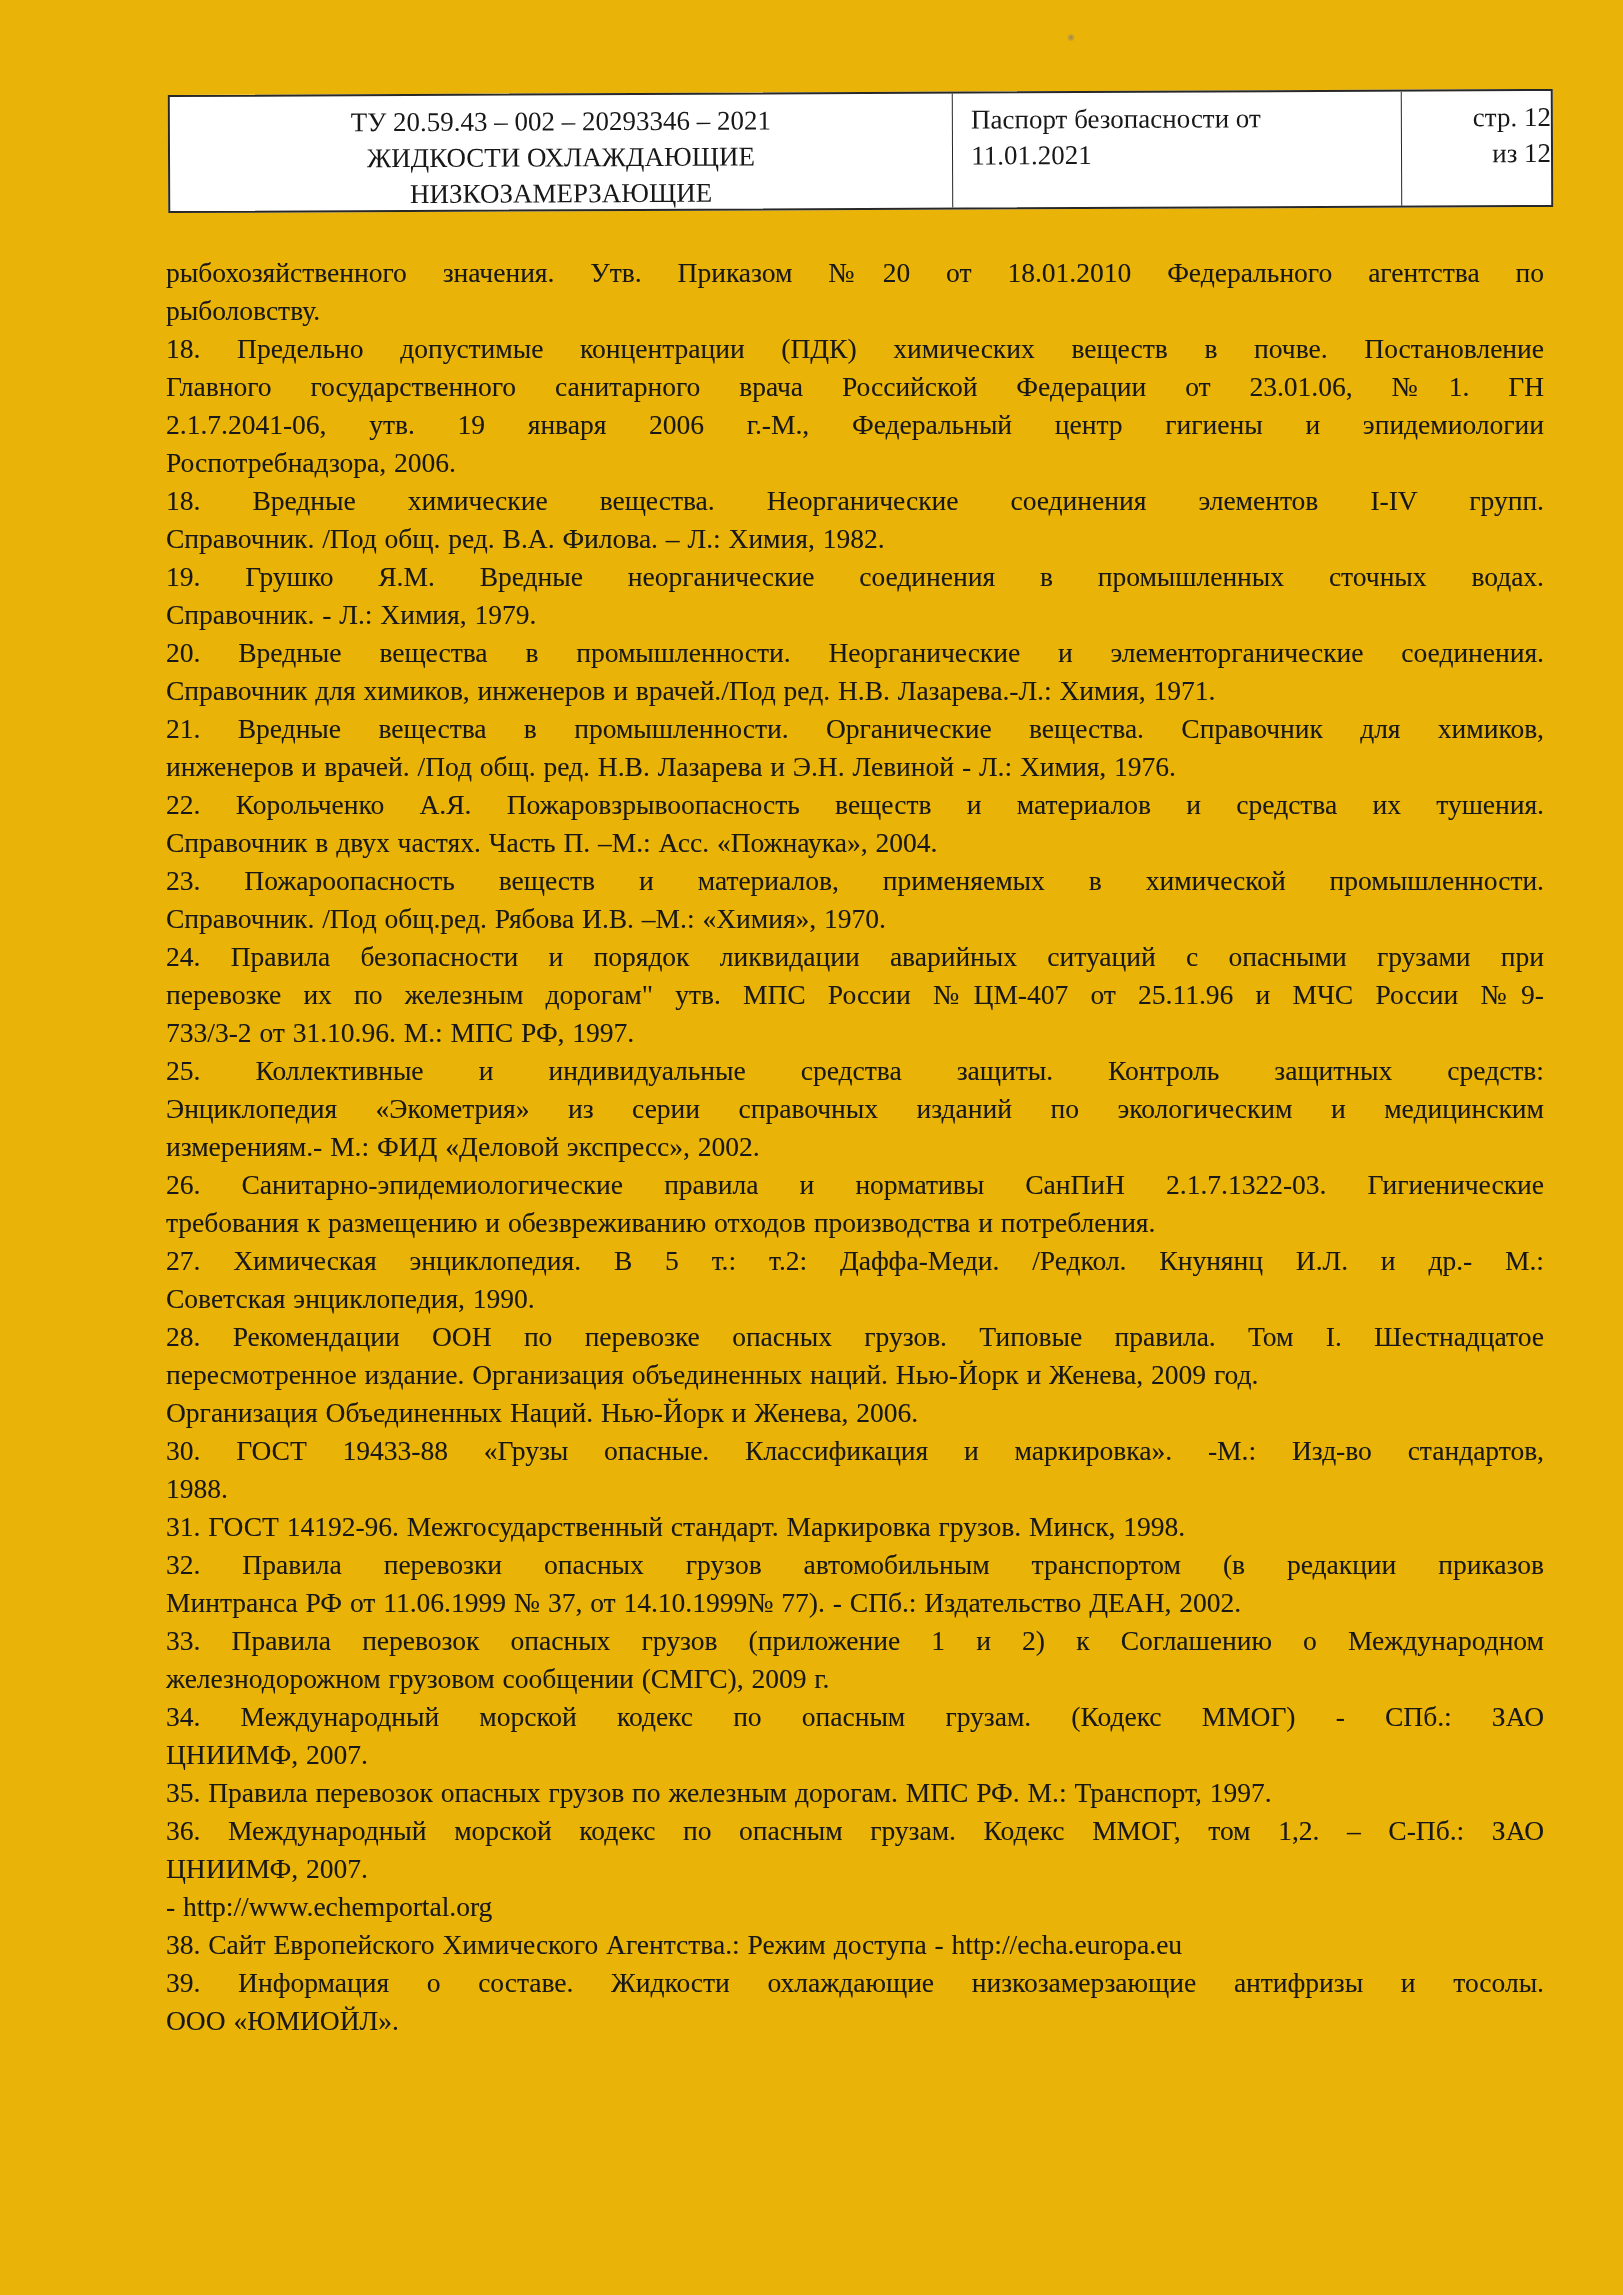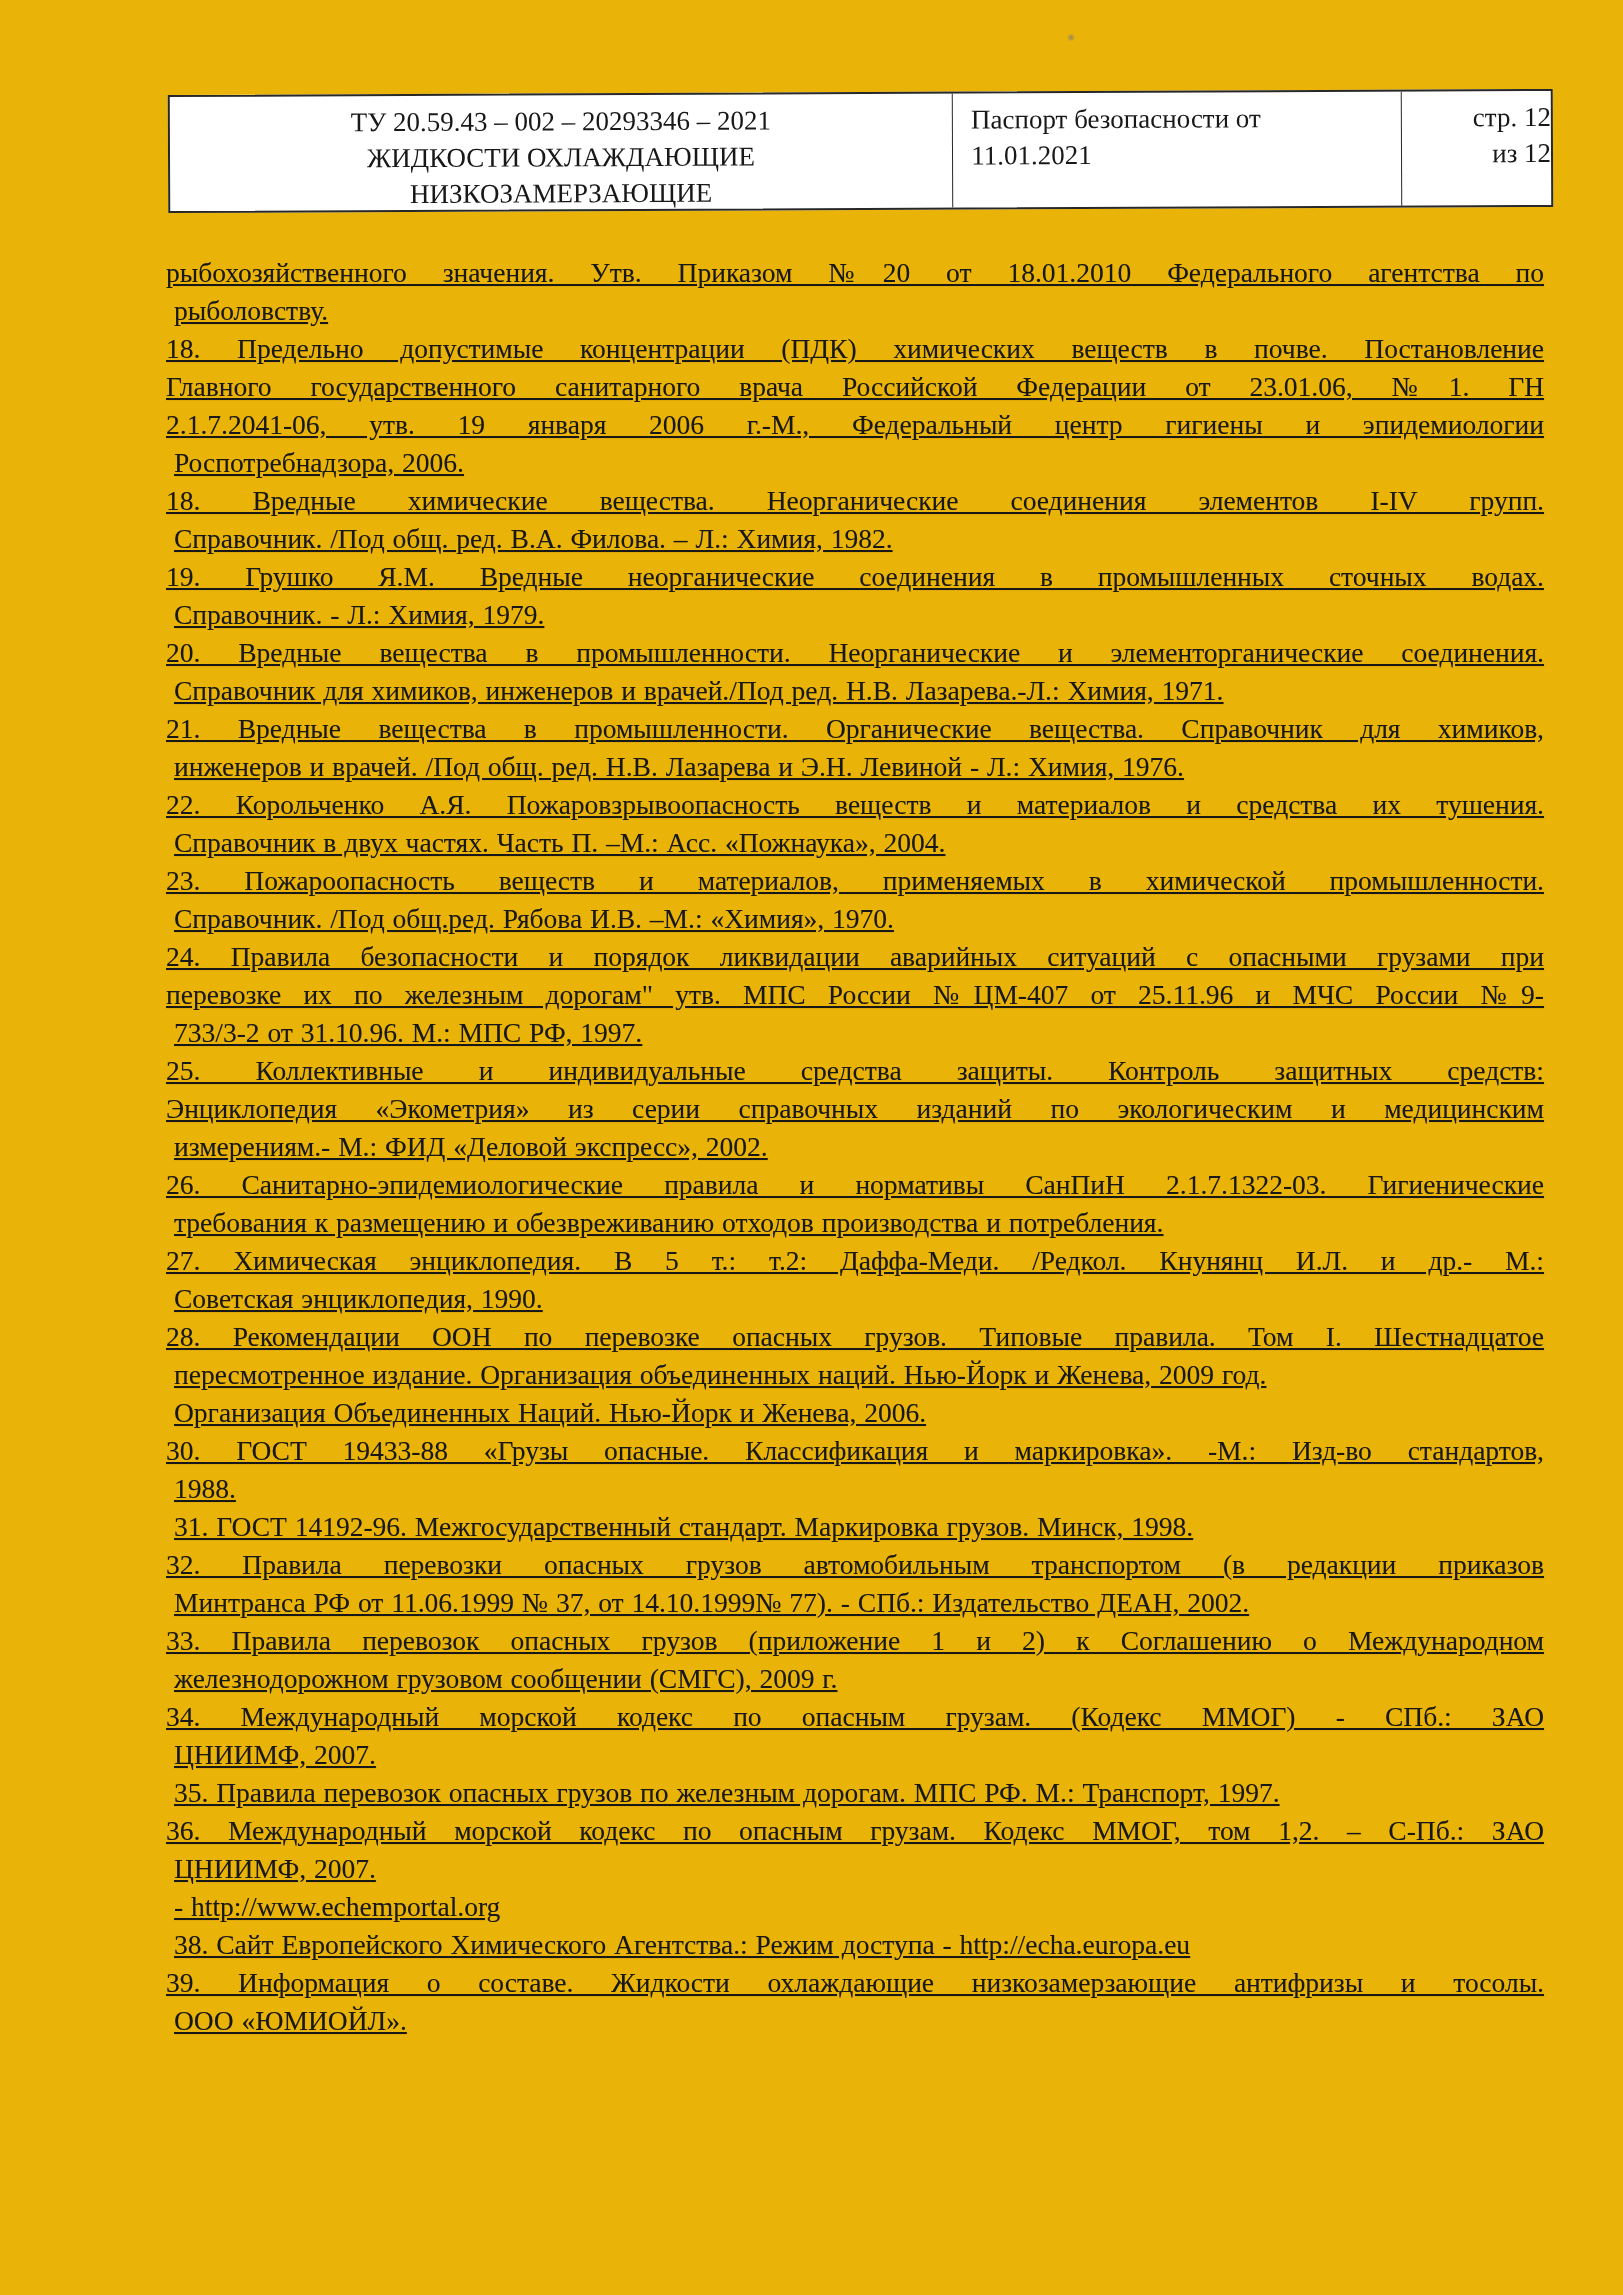--- a/index.html
+++ b/index.html
@@ -69,26 +69,24 @@
     top: 254px;
     width: 1378px;
     font-size: 27.5px;
     line-height: 38px;
     word-spacing: 1px;
     text-shadow: 0.2px 0.2px 0 rgba(0,0,0,0.25);
   }
   .line {
     text-align: justify;
     text-align-last: justify;
-    text-decoration: underline;
   }
   .line.last {
     text-align: left;
     text-align-last: auto;
-    margin-left: 8px;
   }
 </style>
 </head>
 <body>
 
 <div class="page">
 
   <div class="speck"></div>
 
   <div class="hdr">

